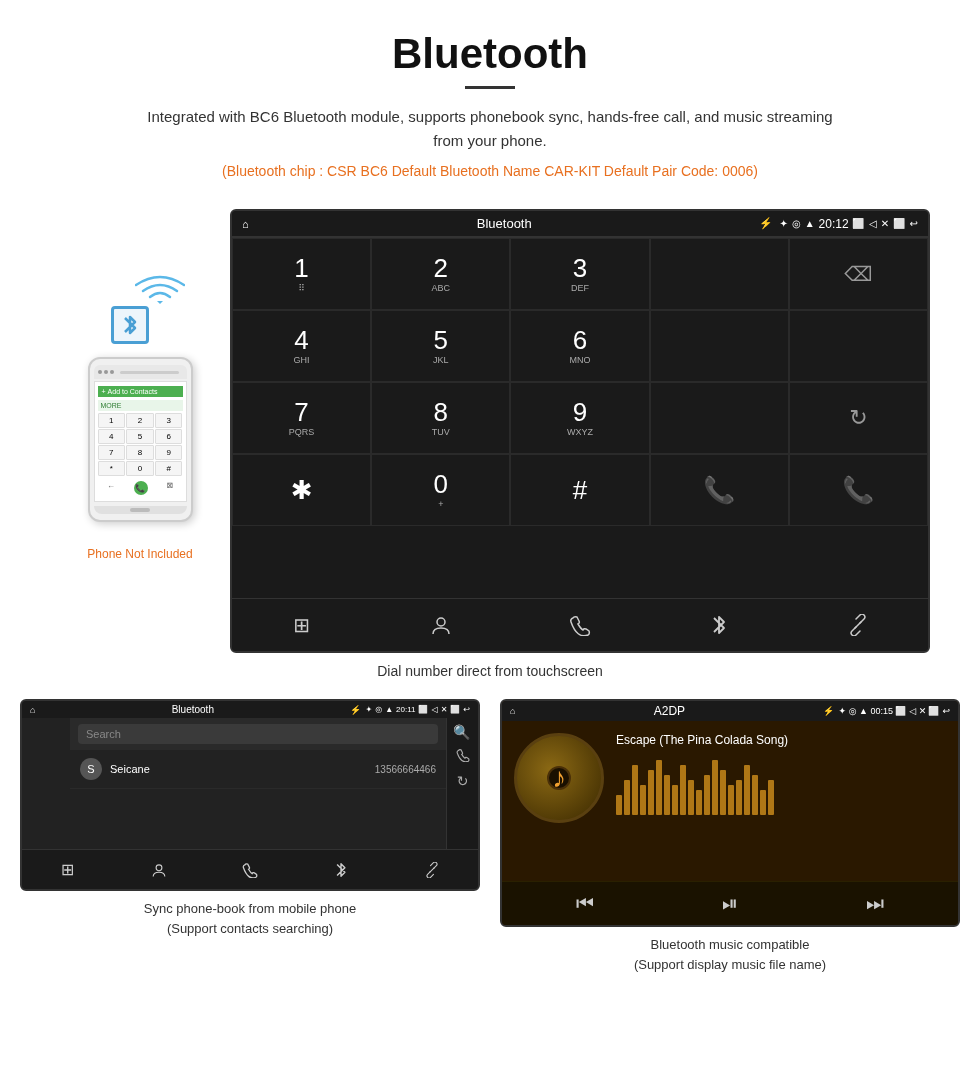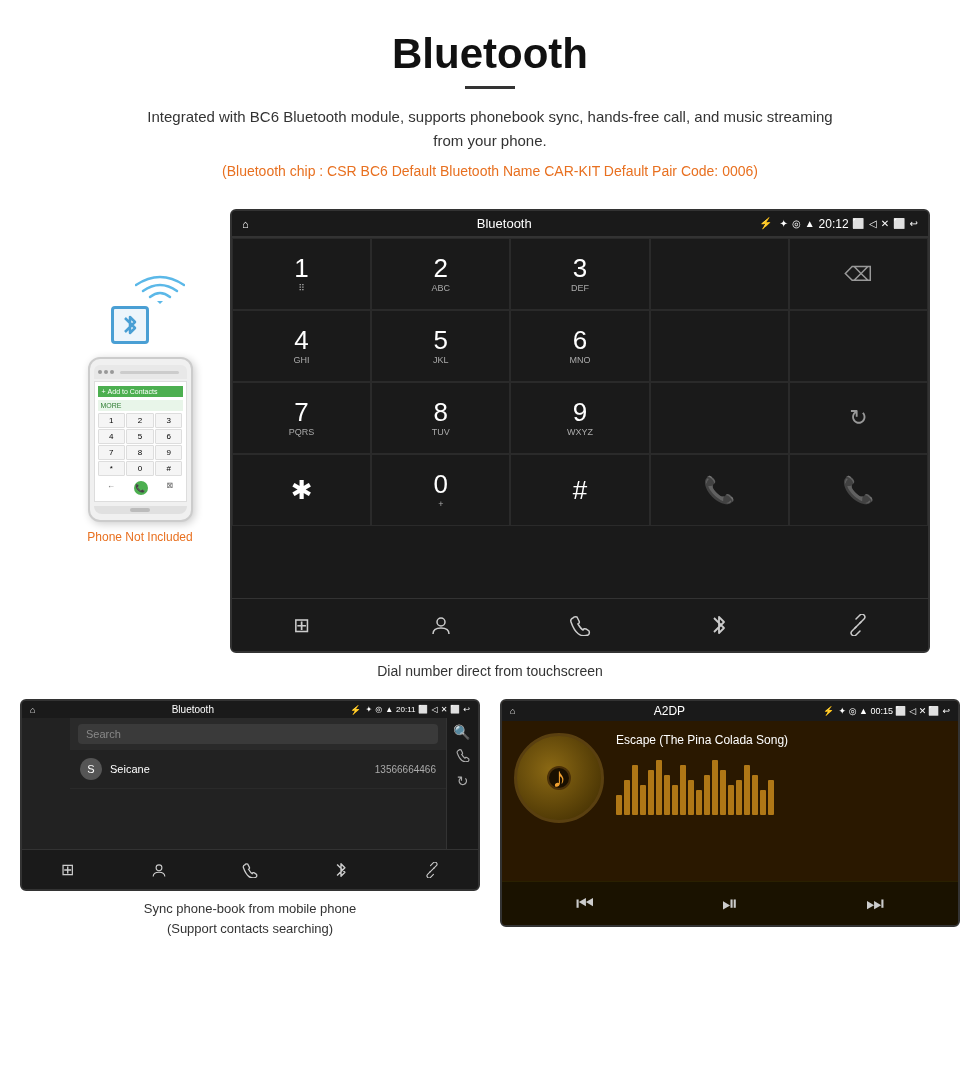--- a/index.html
+++ b/index.html
@@ -143,21 +143,21 @@
       width: 14px;
       height: 14px;
       display: flex;
       align-items: center;
       justify-content: center;
       font-size: 8px;
     }
     .phone-not-included {
       color: #e87020;
       font-size: 12px;
-      margin-top: 8px;
+      margin-top: 25px;
       text-align: center;
     }
 
     
     .dial-screen {
       flex: 1;
       max-width: 700px;
       background: #1a1a1a;
       border-radius: 6px;
       overflow: hidden;
@@ -736,15 +736,17 @@
               <div class="eq-bar" style="height: 35px;"></div>
             </div>
         </div>
       </div>
       <div class="music-controls">
         <div class="music-ctrl-btn">⏮</div>
         <div class="music-ctrl-btn">⏯</div>
         <div class="music-ctrl-btn">⏭</div>
       </div>
     </div>
+    <div class="caption-text" style="white-space:pre-line;">Bluetooth music compatible
+(Support display music file name)</div>
   </div>
 
 </div>
 
 </body></html>

